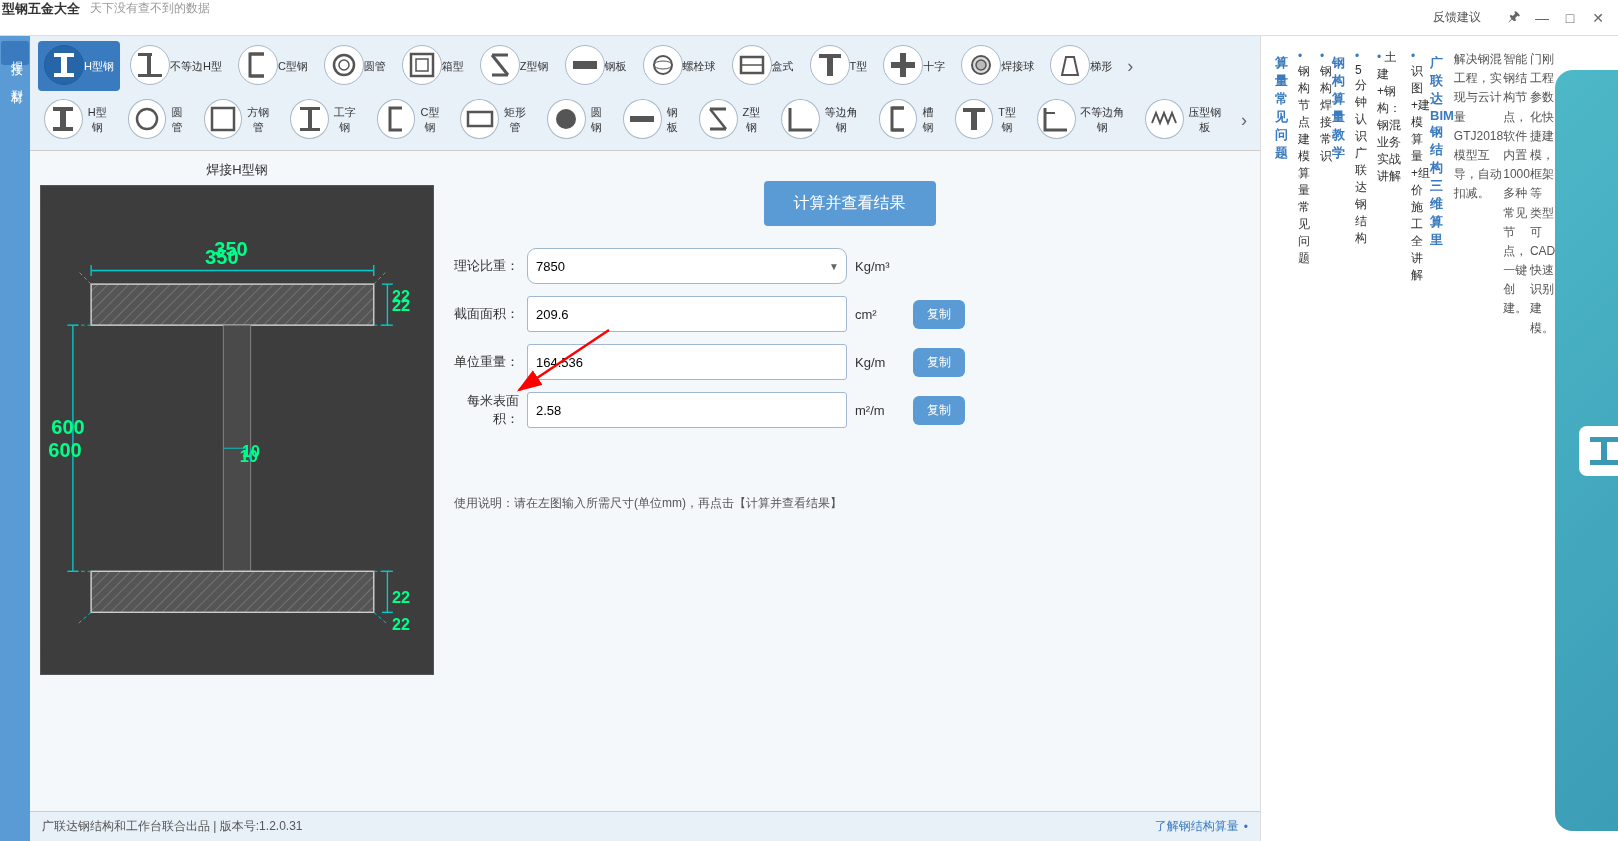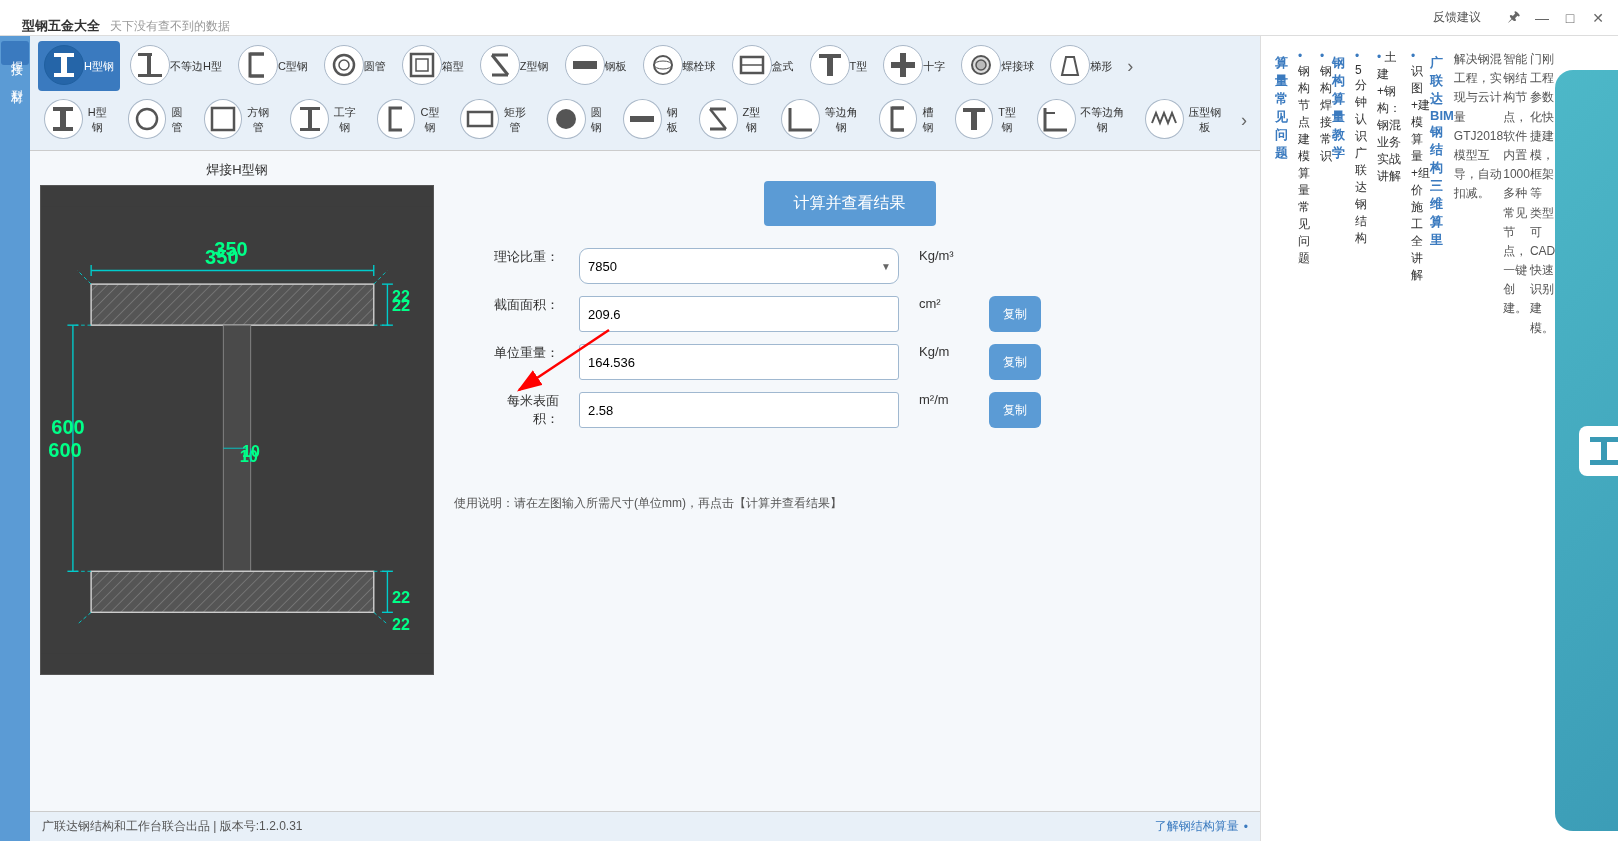--- a/index.html
+++ b/index.html
@@ -10,22 +10,22 @@
       height: 841px;
       overflow: hidden;
       font-size: 13px;
     }
 
     
     .title-bar {
       background: #fff;
       height: 36px;
       display: flex;
-      align-items: flex-end;
-      padding: 0 22px;
+      align-items: flex-start;
+      padding: 0 2px;
       border-bottom: 1px solid #ddd;
       position: relative;
     }
     .title-bar .app-title {
       font-size: 13px;
       color: #333;
       font-weight: bold;
       margin-right: 10px;
     }
     .title-bar .subtitle {
@@ -202,22 +202,22 @@
       border-radius: 4px;
       padding: 12px 30px;
       font-size: 16px;
       cursor: pointer;
       align-self: center;
       margin-bottom: 10px;
     }
 
     .field-row {
       display: flex;
-      gap: 20px;
-      margin-left: 40px;
+      align-items: center;
+      gap: 8px;
     }
     .field-label {
       font-size: 13px;
       color: #333;
       width: 70px;
       text-align: right;
       flex-shrink: 0;
     }
     .field-input {
       width: 320px;

